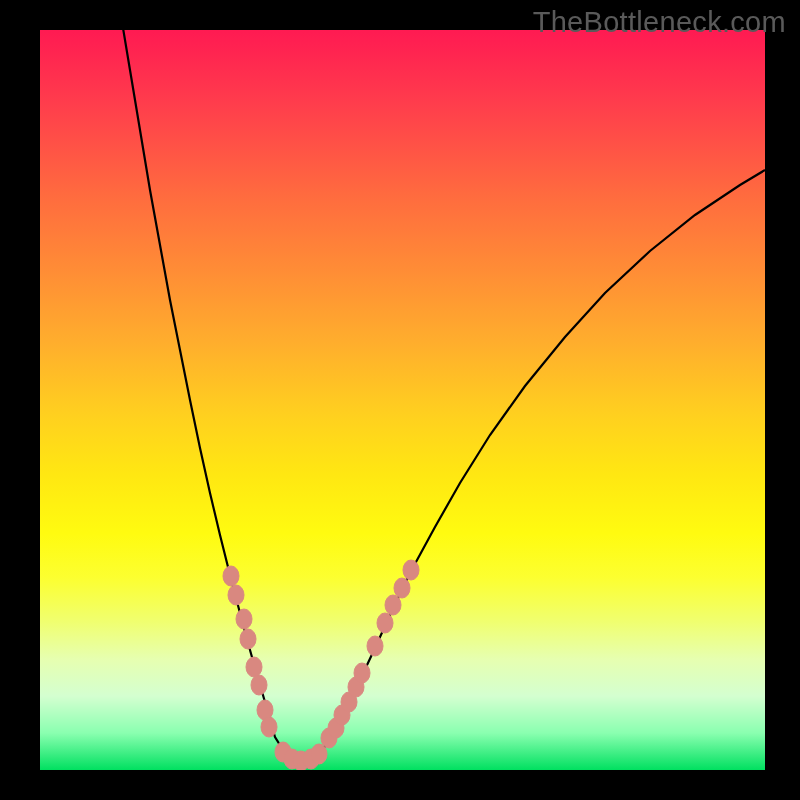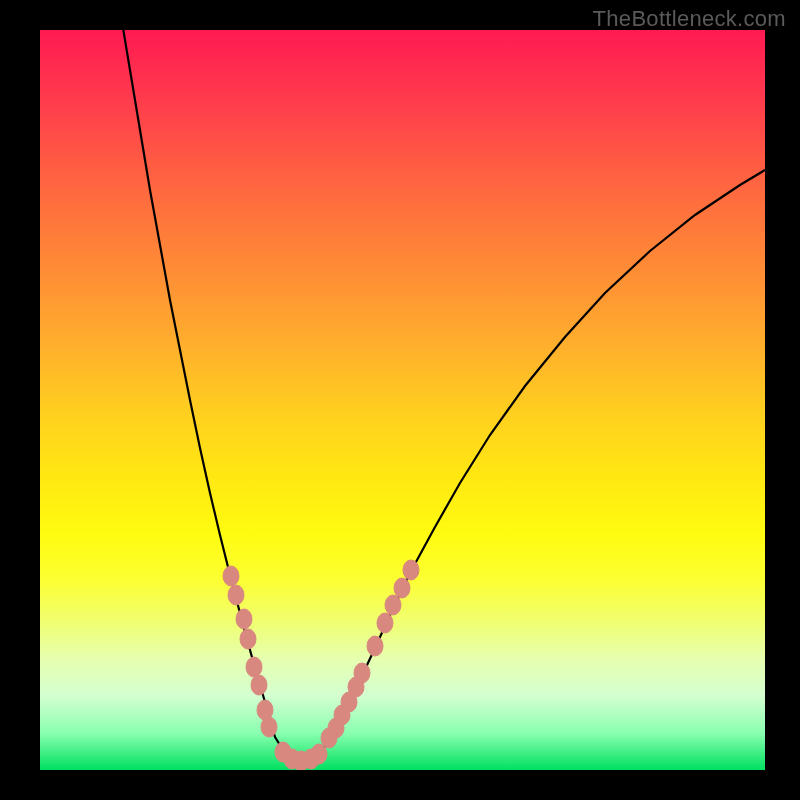--- a/index.html
+++ b/index.html
@@ -46,21 +46,21 @@
   }
 
   .curve { fill: none; stroke: #000; stroke-width: 2.2; }
   .marker { fill: #d98880; stroke: #d98880; }
 
   .watermark {
     position: absolute;
     top: 6px;
     right: 14px;
     color: #5a5a5a;
-    font-size: 22px;
+    font-size: 29px;
     letter-spacing: 0.3px;
   }
 </style>
 </head>
 <body>
 
 <div class="outer">
   <div class="plot-area">
     <svg viewBox="0 0 725 740" preserveAspectRatio="none">
       <g id="curves">

